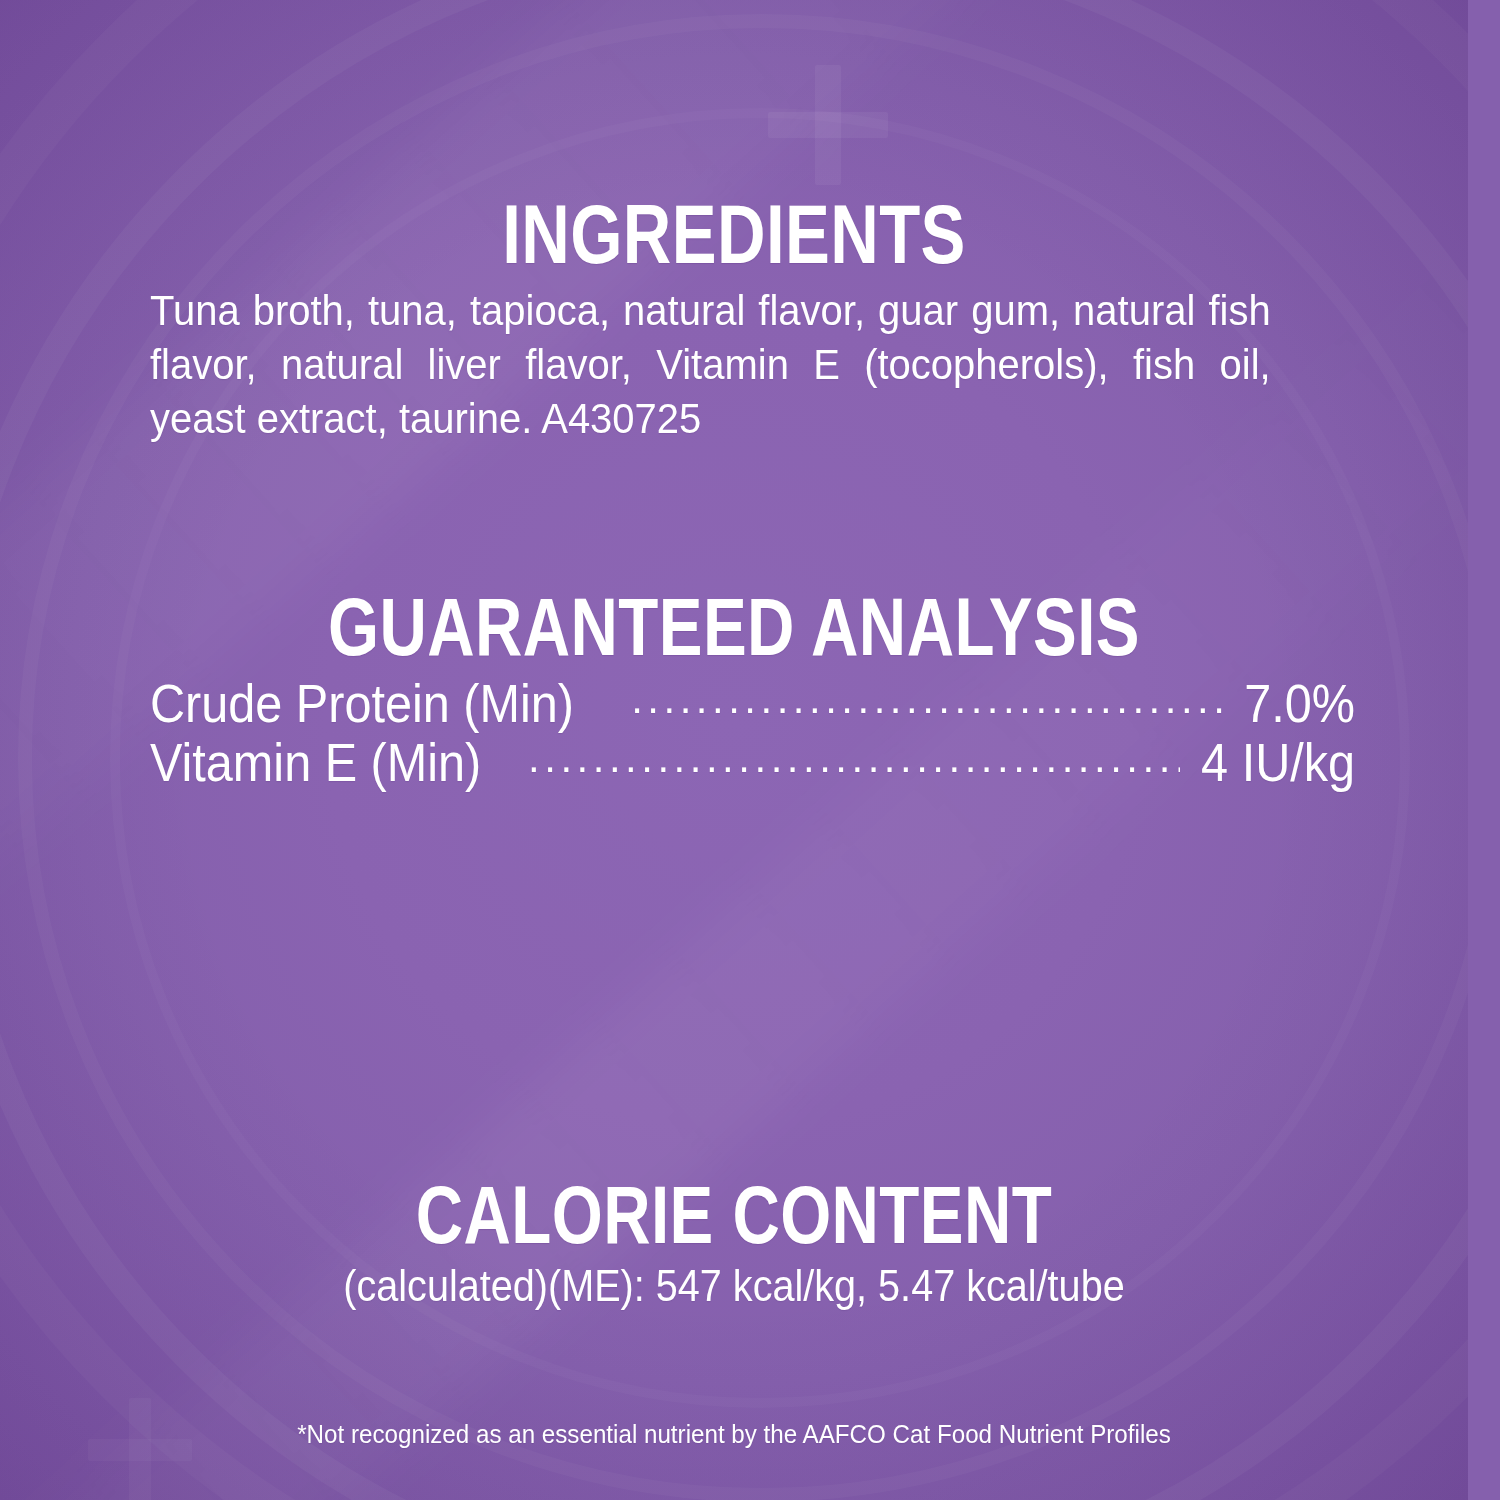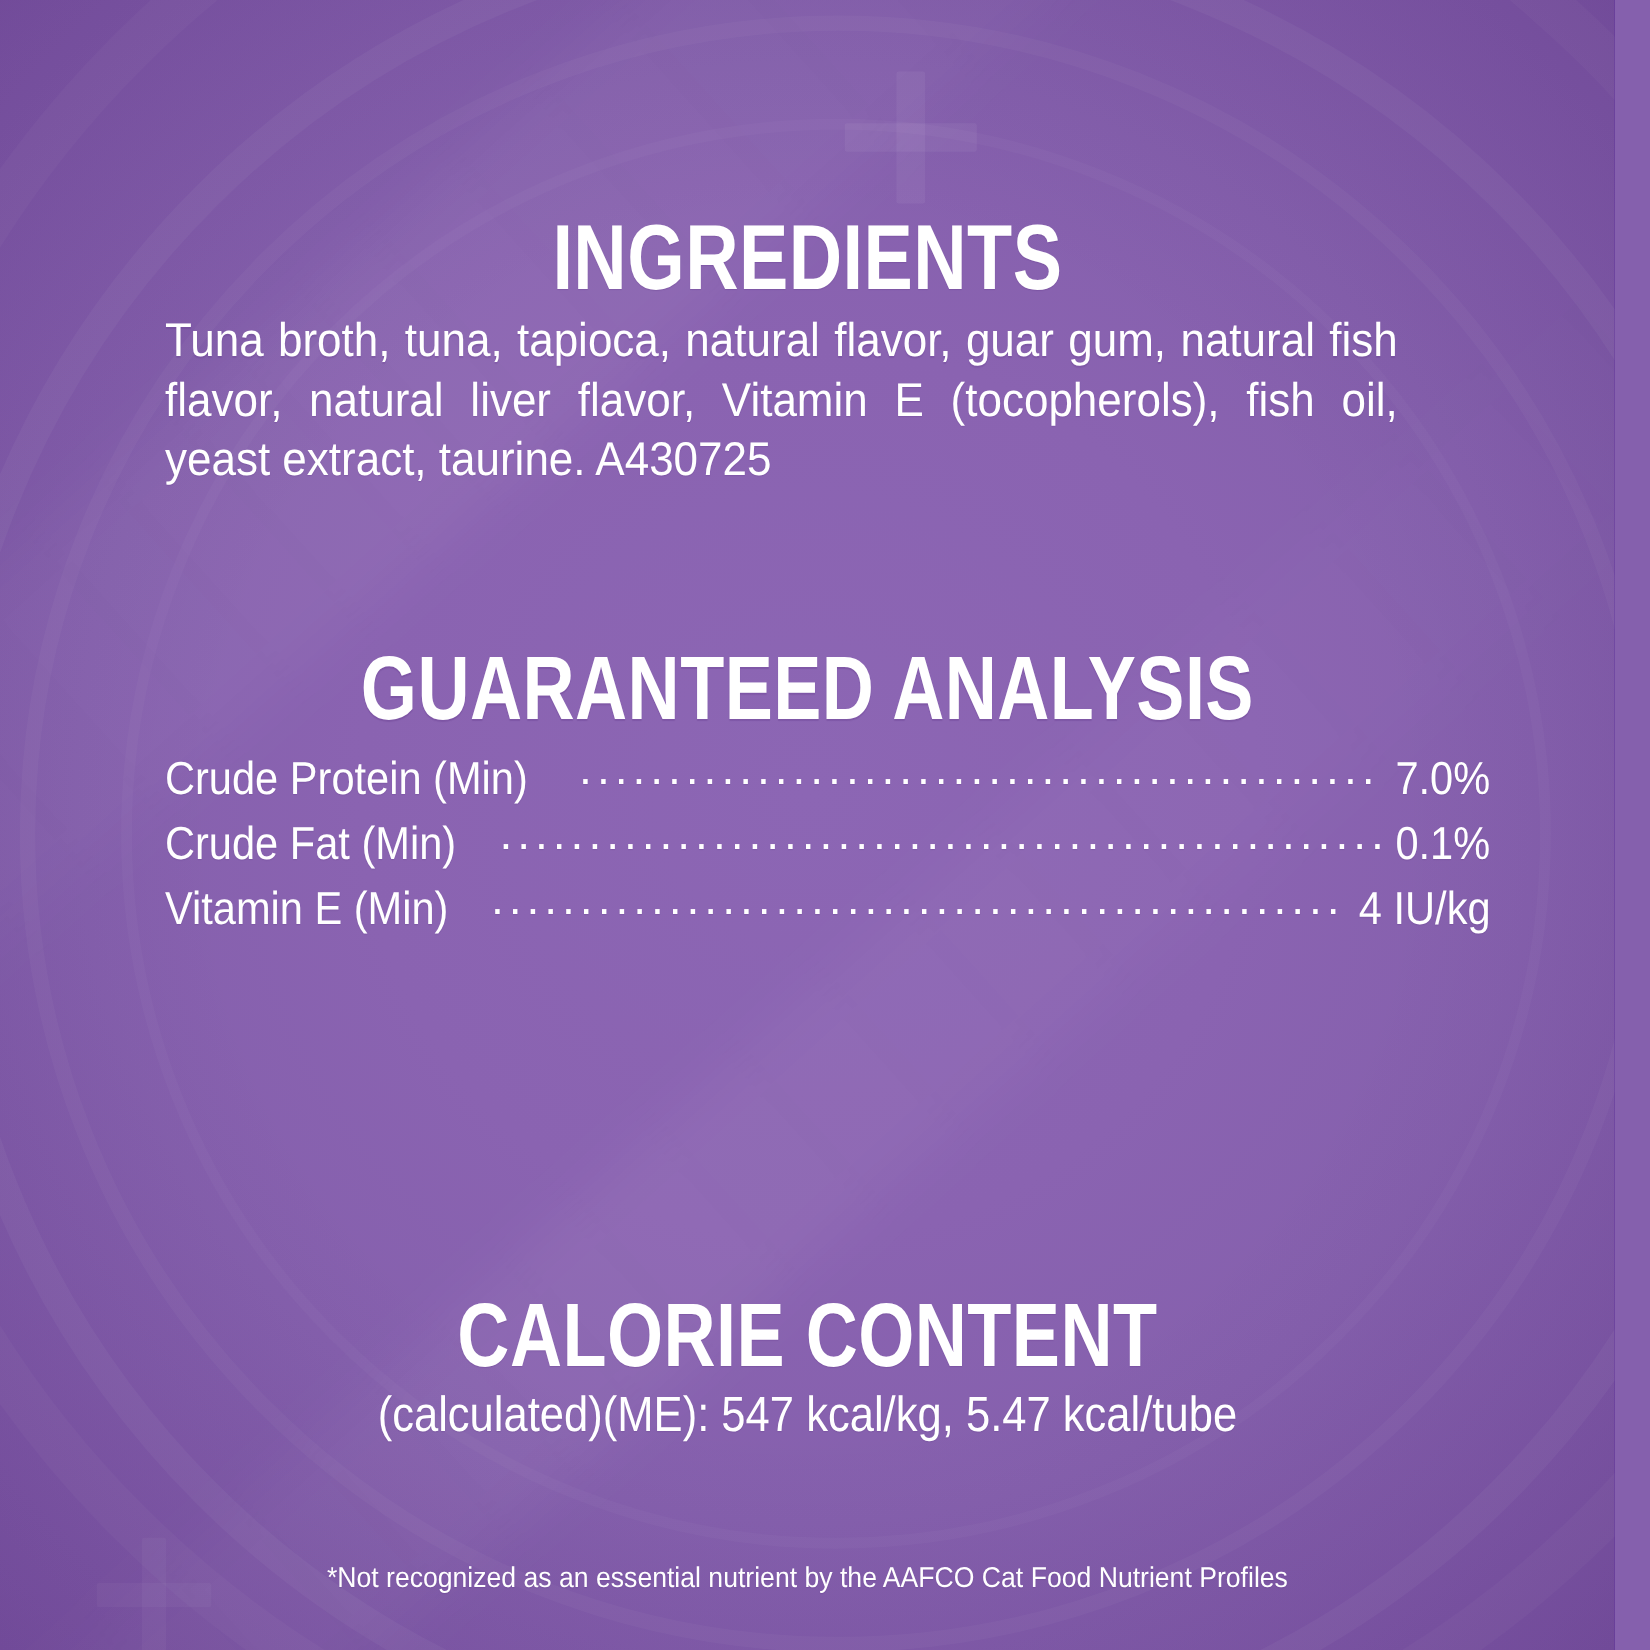--- a/index.html
+++ b/index.html
@@ -9,21 +9,21 @@
   }
   body {
     font-family: "Liberation Sans", sans-serif;
   }
 
   .page {
     position: relative;
     width: 1468px;
     height: 1500px;
     overflow: hidden;
-    background: #4c1d95;
+    background: #14532d;
   }
 
   
   .bg-layer {
     position: absolute;
     inset: 0;
     overflow: hidden;
     pointer-events: none;
   }
   .bg-radial {
@@ -169,21 +169,21 @@
   .ga-table {
     position: absolute;
     left: 150px;
     width: 1205px;
     top: 676px;
   }
   .ga-row {
     display: flex;
     align-items: baseline;
     height: 59px;
-    font-size: 42px;
+    font-size: 54px;
     font-weight: 500;
     line-height: 46px;
     white-space: nowrap;
     text-shadow: 0 1px 1px rgba(70,30,110,0.15);
   }
   .ga-label {
     transform: scaleX(0.90);
     transform-origin: left center;
     flex: 0 0 auto;
   }
@@ -272,25 +272,20 @@
     <div class="section-heading ga-heading">GUARANTEED ANALYSIS</div>
 
     <div class="ga-table">
 
       <div class="ga-row">
         <span class="ga-label">Crude Protein (Min)</span>
         <span class="ga-dots"></span>
         <span class="ga-value">7.0%</span>
       </div>
 
-      <div class="ga-row">
-        <span class="ga-label">Crude Fat (Min)</span>
-        <span class="ga-dots"></span>
-        <span class="ga-value">0.1%</span>
-      </div>
 
 
 
       <div class="ga-row">
         <span class="ga-label">Vitamin E (Min)</span>
         <span class="ga-dots"></span>
         <span class="ga-value">4 IU/kg</span>
       </div>
 
 

